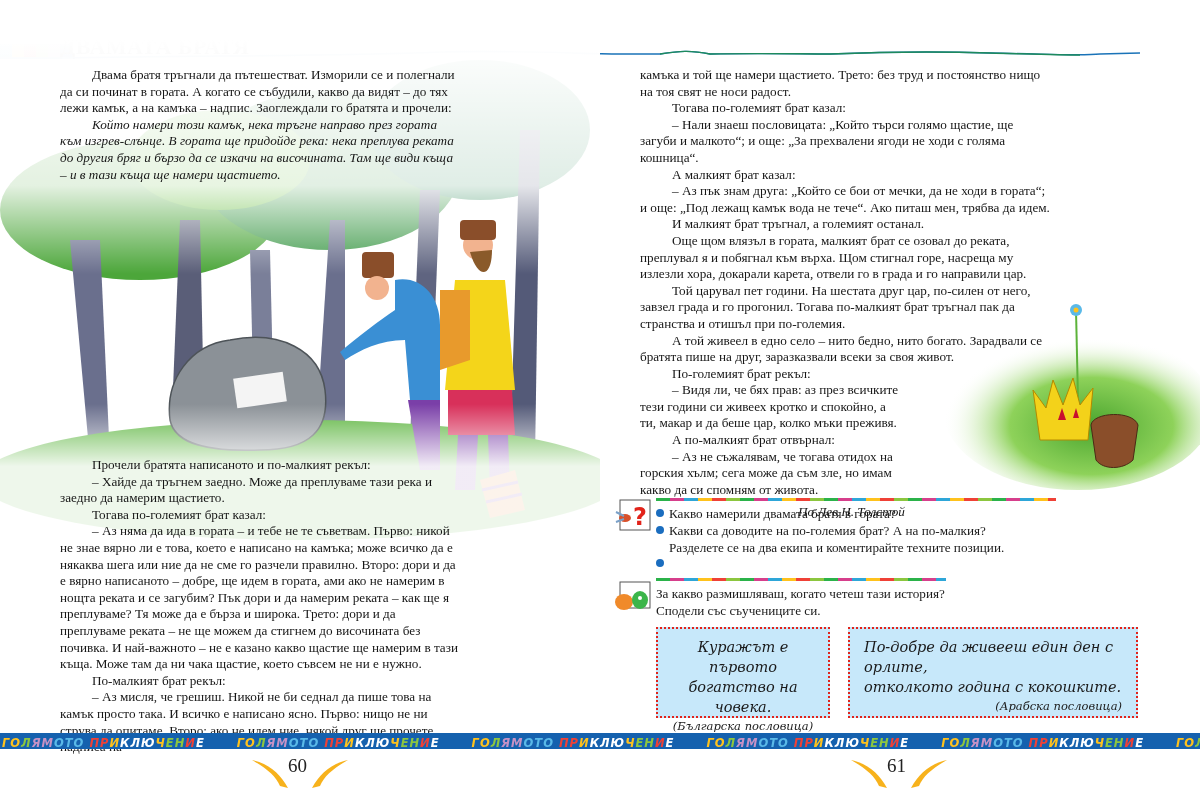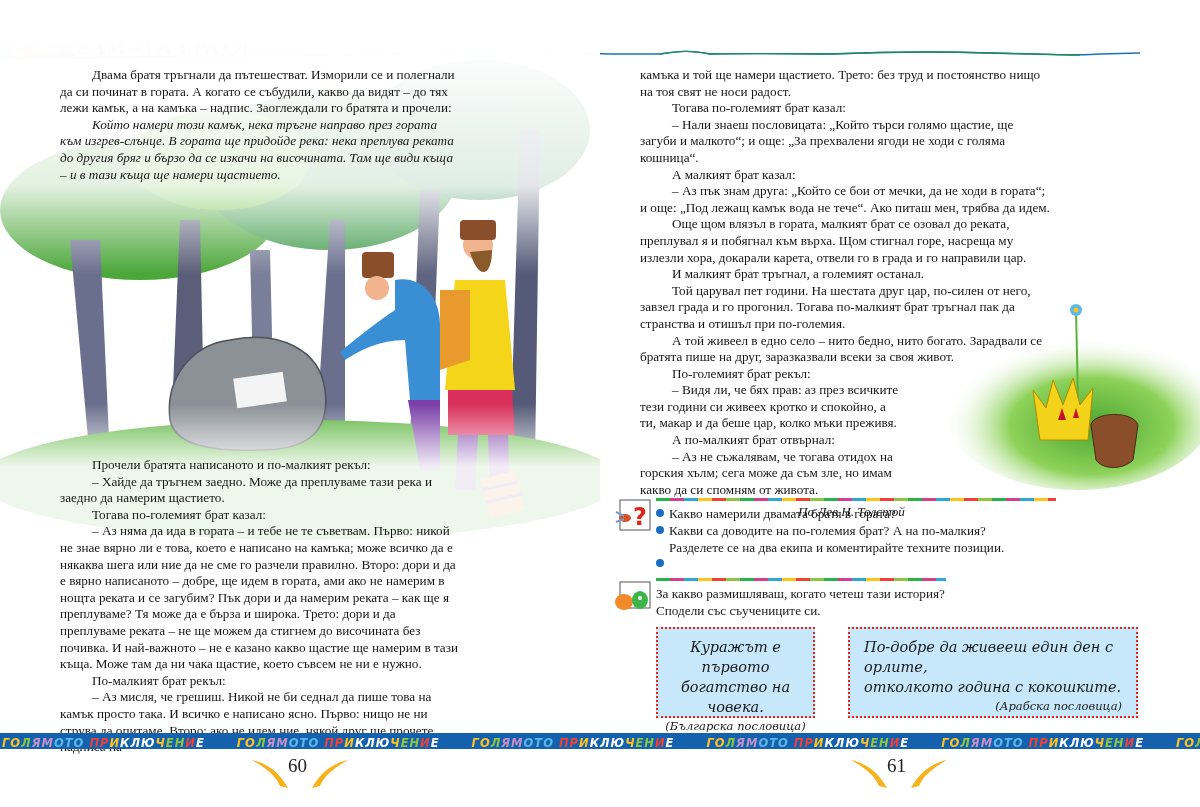--- a/index.html
+++ b/index.html
@@ -34,21 +34,21 @@
   .q-list{position:absolute;left:44px;top:8px;font-size:13.2px;line-height:16.8px;}
   .q-list .b{display:inline-block;width:8px;height:8px;border-radius:50%;background:#1a6dbf;margin-right:5px;vertical-align:1px;}
   .q-list .ind{padding-left:13px;}
   .dblock{left:612px;top:578px;width:380px;}
   .d-list{position:absolute;left:44px;top:8px;font-size:13.2px;line-height:16.8px;}
 
   
   .card{background:#c7e8fa;border:2px dotted #e2231a;font-family:"DejaVu Serif",serif;}
   .card .verse{font-style:italic;font-size:14.5px;line-height:20px;color:#1a1a1a;}
   .card .src{font-style:italic;font-size:11.5px;text-align:right;color:#1a1a1a;}
-  .card1{left:656px;top:627px;width:159px;height:91px;padding:8px 4px;text-align:center;}
+  .card1{left:656px;top:627px;width:174px;height:91px;padding:8px 4px;text-align:center;}
   .card2{left:848px;top:627px;width:290px;height:91px;padding:8px 14px;}
 
   
   .footer-band{left:0;top:733px;width:1200px;height:16px;background:#1561ae;overflow:hidden;white-space:nowrap;}
   .footer-band .seg{display:inline-block;font-family:"DejaVu Sans",sans-serif;font-weight:bold;font-style:italic;font-size:11.5px;line-height:16px;margin-right:26px;margin-left:2px;letter-spacing:1px;}
   .pagenum{font-size:19px;color:#222;top:755px;}
   .pn-left{left:288px;}
   .pn-right{left:887px;}
   .wing{top:752px;}
 </style>
@@ -156,22 +156,22 @@
   <p>По-малкият брат рекъл:</p>
   <p>– Аз мисля, че грешиш. Никой не би седнал да пише това на камък просто така. И всичко е написано ясно. Първо: нищо не ни струва да опитаме. Второ: ако не идем ние, някой друг ще прочете надписа на</p>
 </div>
 
 <div class="abs txt col-right">
   <p class="noind">камъка и той ще намери щастието. Трето: без труд и постоянство нищо на тоя свят не носи радост.</p>
   <p>Тогава по-големият брат казал:</p>
   <p>– Нали знаеш пословицата: „Който търси голямо щастие, ще загуби и малкото“; и още: „За прехвалени ягоди не ходи с голяма кошница“.</p>
   <p>А малкият брат казал:</p>
   <p>– Аз пък знам друга: „Който се бои от мечки, да не ходи в гората“; и още: „Под лежащ камък вода не тече“. Ако питаш мен, трябва да идем.</p>
+  <p>И малкият брат тръгнал, а големият останал.</p>
   <p>Още щом влязъл в гората, малкият брат се озовал до реката, преплувал я и побягнал към върха. Щом стигнал горе, насреща му излезли хора, докарали карета, отвели го в града и го направили цар.</p>
-  <p>И малкият брат тръгнал, а големият останал.</p>
   <p>Той царувал пет години. На шестата друг цар, по-силен от него, завзел града и го прогонил. Тогава по-малкият брат тръгнал пак да странства и отишъл при по-големия.</p>
   <p>А той живеел в едно село – нито бедно, нито богато. Зарадвали се братята пише на друг, заразказвали всеки за своя живот.</p>
   <p>По-големият брат рекъл:</p>
   <p style="width:262px">– Видя ли, че бях прав: аз през всичките тези години си живеех кротко и спокойно, а ти, макар и да беше цар, колко мъки преживя.</p>
   <p>А по-малкият брат отвърнал:</p>
   <p style="width:262px">– Аз не съжалявам, че тогава отидох на горския хълм; сега може да съм зле, но имам какво да си спомням от живота.</p>
   <div class="author">По Лев Н. Толстой</div>
 </div>
 
 <div class="abs qblock">

